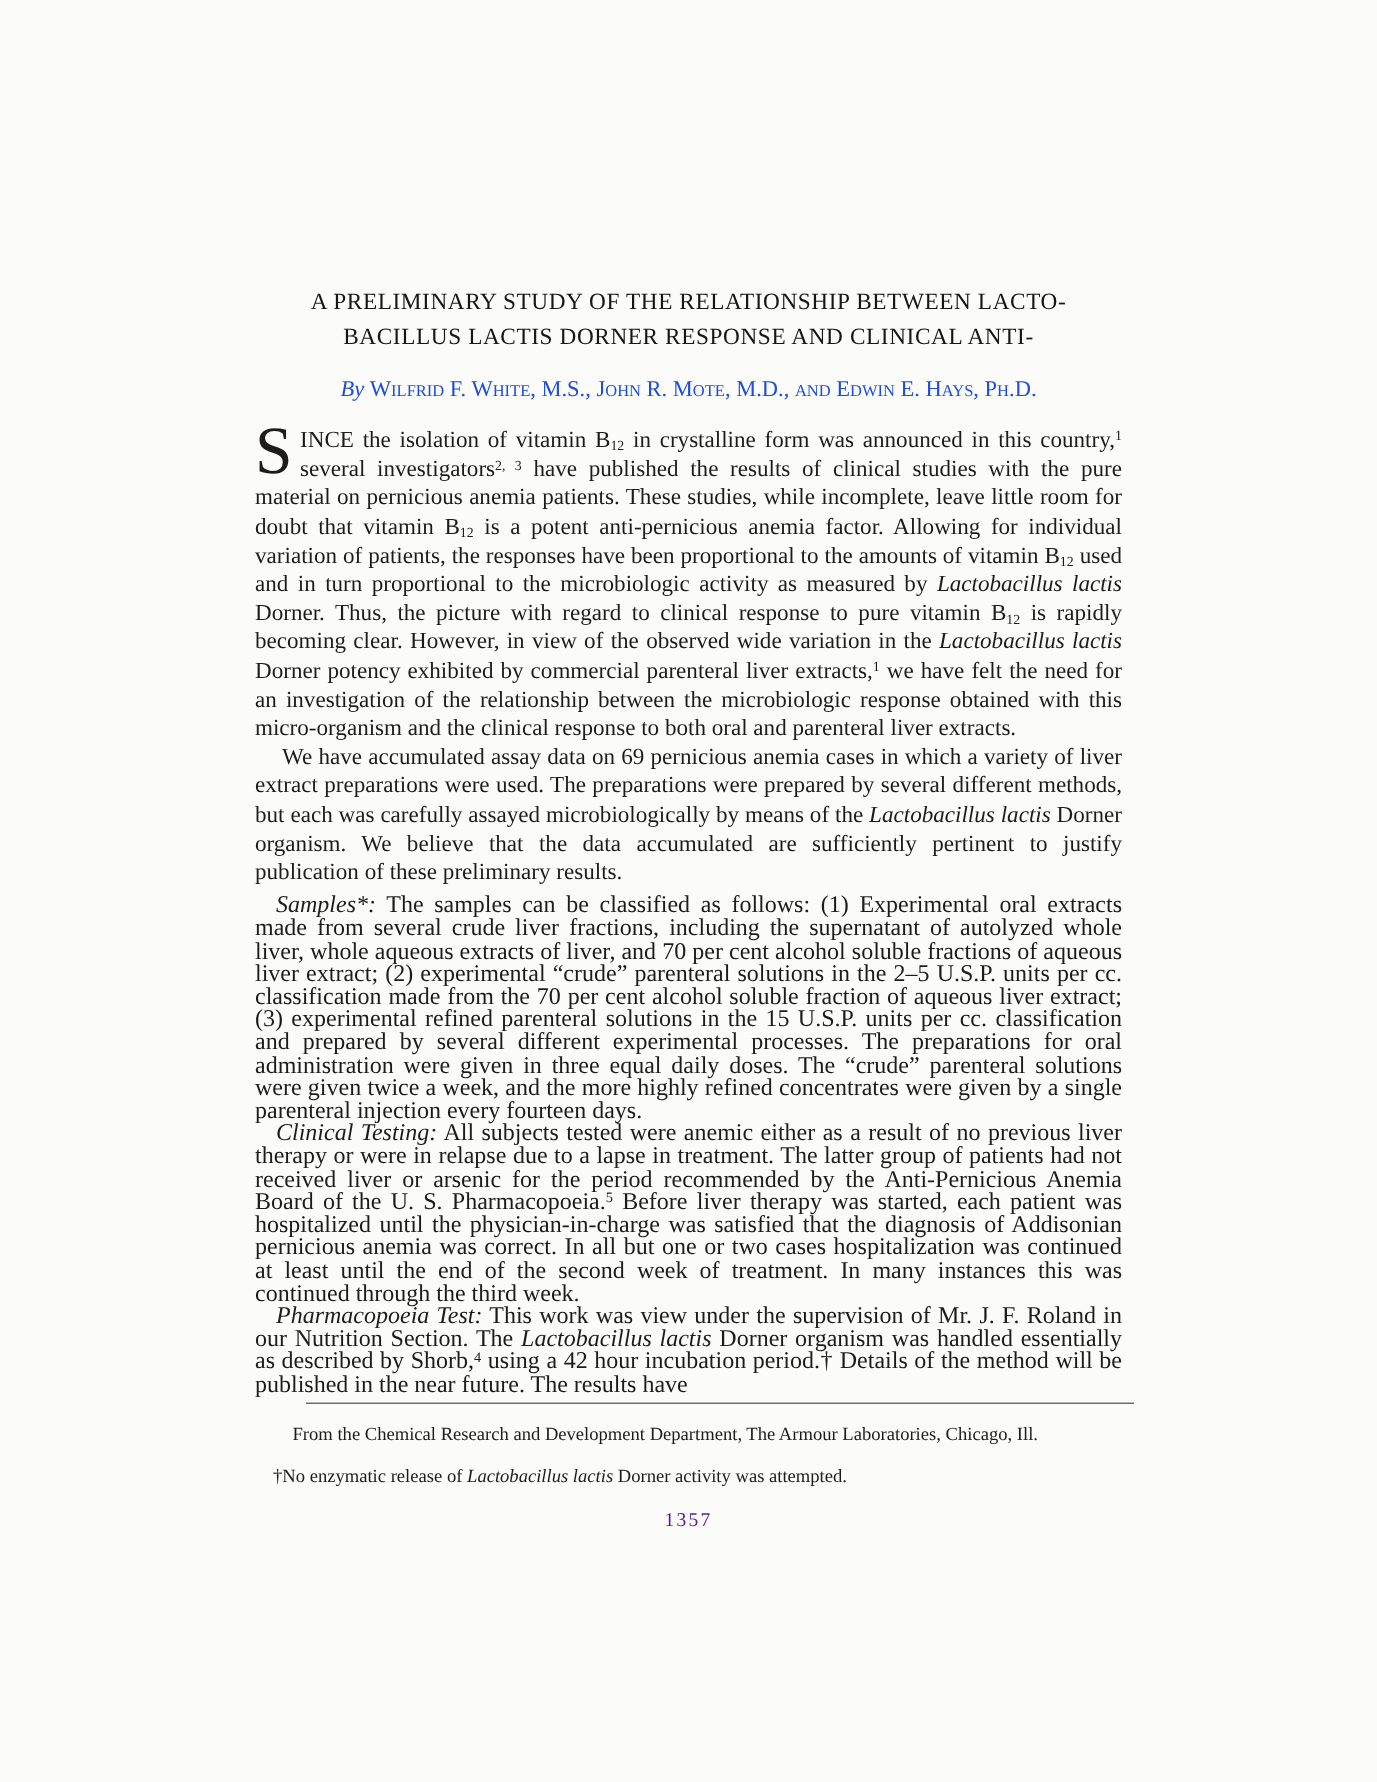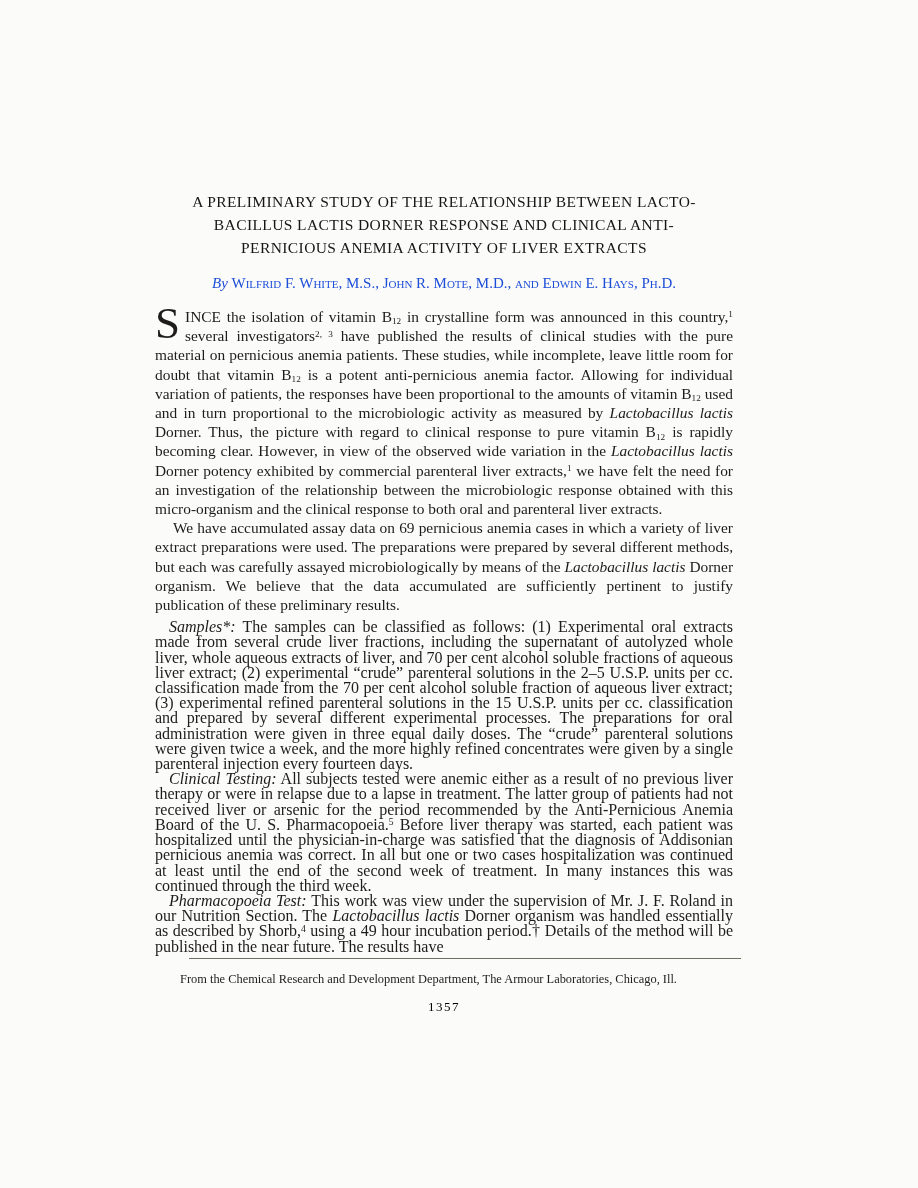--- a/index.html
+++ b/index.html
@@ -5,21 +5,21 @@
   html, body { margin: 0; padding: 0; }
   body {
     width: 918px; height: 1188px;
     background: #fbfbf9;
     position: relative;
     font-family: "Liberation Serif", serif;
     color: #1d1c1a;
   }
   .column {
     position: absolute;
-    left: 155px; top: 190px;
+    left: 170px; top: 190px;
     width: 578px;
   }
   .title {
     text-align: center;
     font-size: 15.5px;
     line-height: 23px;
     letter-spacing: 0.4px;
     color: #171614;
   }
   .byline {
@@ -63,54 +63,54 @@
     font-size: 12.4px;
     line-height: 16.6px;
   }
   .fnote { margin: 12px; }
   .fnote.lead-indent { text-indent: 13px; }
   .page-number {
     text-align: center;
     margin-top: 3px;
     font-size: 13px;
     letter-spacing: 1.5px;
-    color: #000000;
+    color: #4c1d95;
   }
   sup { font-size: 60%; line-height: 0; vertical-align: baseline; position: relative; top: -0.5em; }
   sub { font-size: 60%; line-height: 0; vertical-align: baseline; position: relative; top: 0.25em; }
   i { font-style: italic; }
 </style>
 </head>
 <body>
 
 <div class="page">
   <div class="column">
 
     <header>
       <div class="title">
         <div class="title-line">A PRELIMINARY STUDY OF THE RELATIONSHIP BETWEEN LACTO-</div>
         <div class="title-line">BACILLUS LACTIS DORNER RESPONSE AND CLINICAL ANTI-</div>
-        <div class="title-line">PERNICIOUS ANEMIA ACTIVITY OF LIVER EXTRACTS</div>
       </div>
       <div class="byline"><i>By </i><span class="sc">Wilfrid F. White, M.S., John R. Mote, M.D., and Edwin E. Hays, Ph.D.</span></div>
     </header>
 
     <section class="body-text">
       <p class="para lead"><span class="dropcap">S</span><span>INCE the isolation of vitamin B</span><sub>12</sub><span> in crystalline form was announced in this country,</span><sup>1</sup><span> several investigators</span><sup>2, 3</sup><span> have published the results of clinical studies with the pure material on pernicious anemia patients. These studies, while incomplete, leave little room for doubt that vitamin B</span><sub>12</sub><span> is a potent anti-pernicious anemia factor. Allowing for individual variation of patients, the responses have been proportional to the amounts of vitamin B</span><sub>12</sub><span> used and in turn proportional to the microbiologic activity as measured by </span><i>Lactobacillus lactis</i><span> Dorner. Thus, the picture with regard to clinical response to pure vitamin B</span><sub>12</sub><span> is rapidly becoming clear. However, in view of the observed wide variation in the </span><i>Lactobacillus lactis</i><span> Dorner potency exhibited by commercial parenteral liver extracts,</span><sup>1</sup><span> we have felt the need for an investigation of the relationship between the microbiologic response obtained with this micro-organism and the clinical response to both oral and parenteral liver extracts.</span></p>
       <p class="para indent"><span>We have accumulated assay data on 69 pernicious anemia cases in which a variety of liver extract preparations were used. The preparations were prepared by several different methods, but each was carefully assayed microbiologically by means of the </span><i>Lactobacillus lactis</i><span> Dorner organism. We believe that the data accumulated are sufficiently pertinent to justify publication of these preliminary results.</span></p>
     </section>
 
     <section class="small-text">
       <p class="spara"><i>Samples*:</i><span> The samples can be classified as follows: (1) Experimental oral extracts made from several crude liver fractions, including the supernatant of autolyzed whole liver, whole aqueous extracts of liver, and 70 per cent alcohol soluble fractions of aqueous liver extract; (2) experimental “crude” parenteral solutions in the 2–5 U.S.P. units per cc. classification made from the 70 per cent alcohol soluble fraction of aqueous liver extract; (3) experimental refined parenteral solutions in the 15 U.S.P. units per cc. classification and prepared by several different experimental processes. The preparations for oral administration were given in three equal daily doses. The “crude” parenteral solutions were given twice a week, and the more highly refined concentrates were given by a single parenteral injection every fourteen days.</span></p>
       <p class="spara"><i>Clinical Testing:</i><span> All subjects tested were anemic either as a result of no previous liver therapy or were in relapse due to a lapse in treatment. The latter group of patients had not received liver or arsenic for the period recommended by the Anti-Pernicious Anemia Board of the U. S. Pharmacopoeia.</span><sup>5</sup><span> Before liver therapy was started, each patient was hospitalized until the physician-in-charge was satisfied that the diagnosis of Addisonian pernicious anemia was correct. In all but one or two cases hospitalization was continued at least until the end of the second week of treatment. In many instances this was continued through the third week.</span></p>
-      <p class="spara"><i>Pharmacopoeia Test:</i><span> This work was view under the supervision of Mr. J. F. Roland in our Nutrition Section. The </span><i>Lactobacillus lactis</i><span> Dorner organism was handled essentially as described by Shorb,</span><sup>4</sup><span> using a 49 hour incubation period.† Details of the method will be published in the near future. The results have</span></p>
+      <p class="spara"><i>Pharmacopoeia Test:</i><span> This work was view under the supervision of Mr. J. F. Roland in our Nutrition Section. The </span><i>Lactobacillus lactis</i><span> Dorner organism was handled essentially as described by Shorb,</span><sup>4</sup><span> using a 42 hour incubation period.† Details of the method will be published in the near future. The results have</span></p>
     </section>
 
     <div class="rule"></div>
 
     <section class="footnotes">
       <p class="fnote lead-indent"><span>From the Chemical Research and Development Department, The Armour Laboratories, Chicago, Ill.</span></p>
+      <p class="fnote"><span>†No enzymatic release of </span><i>Lactobacillus lactis</i><span> Dorner activity was attempted.</span></p>
     </section>
 
     <div class="page-number">1357</div>
 
   </div>
 </div>
 
 </body></html>

